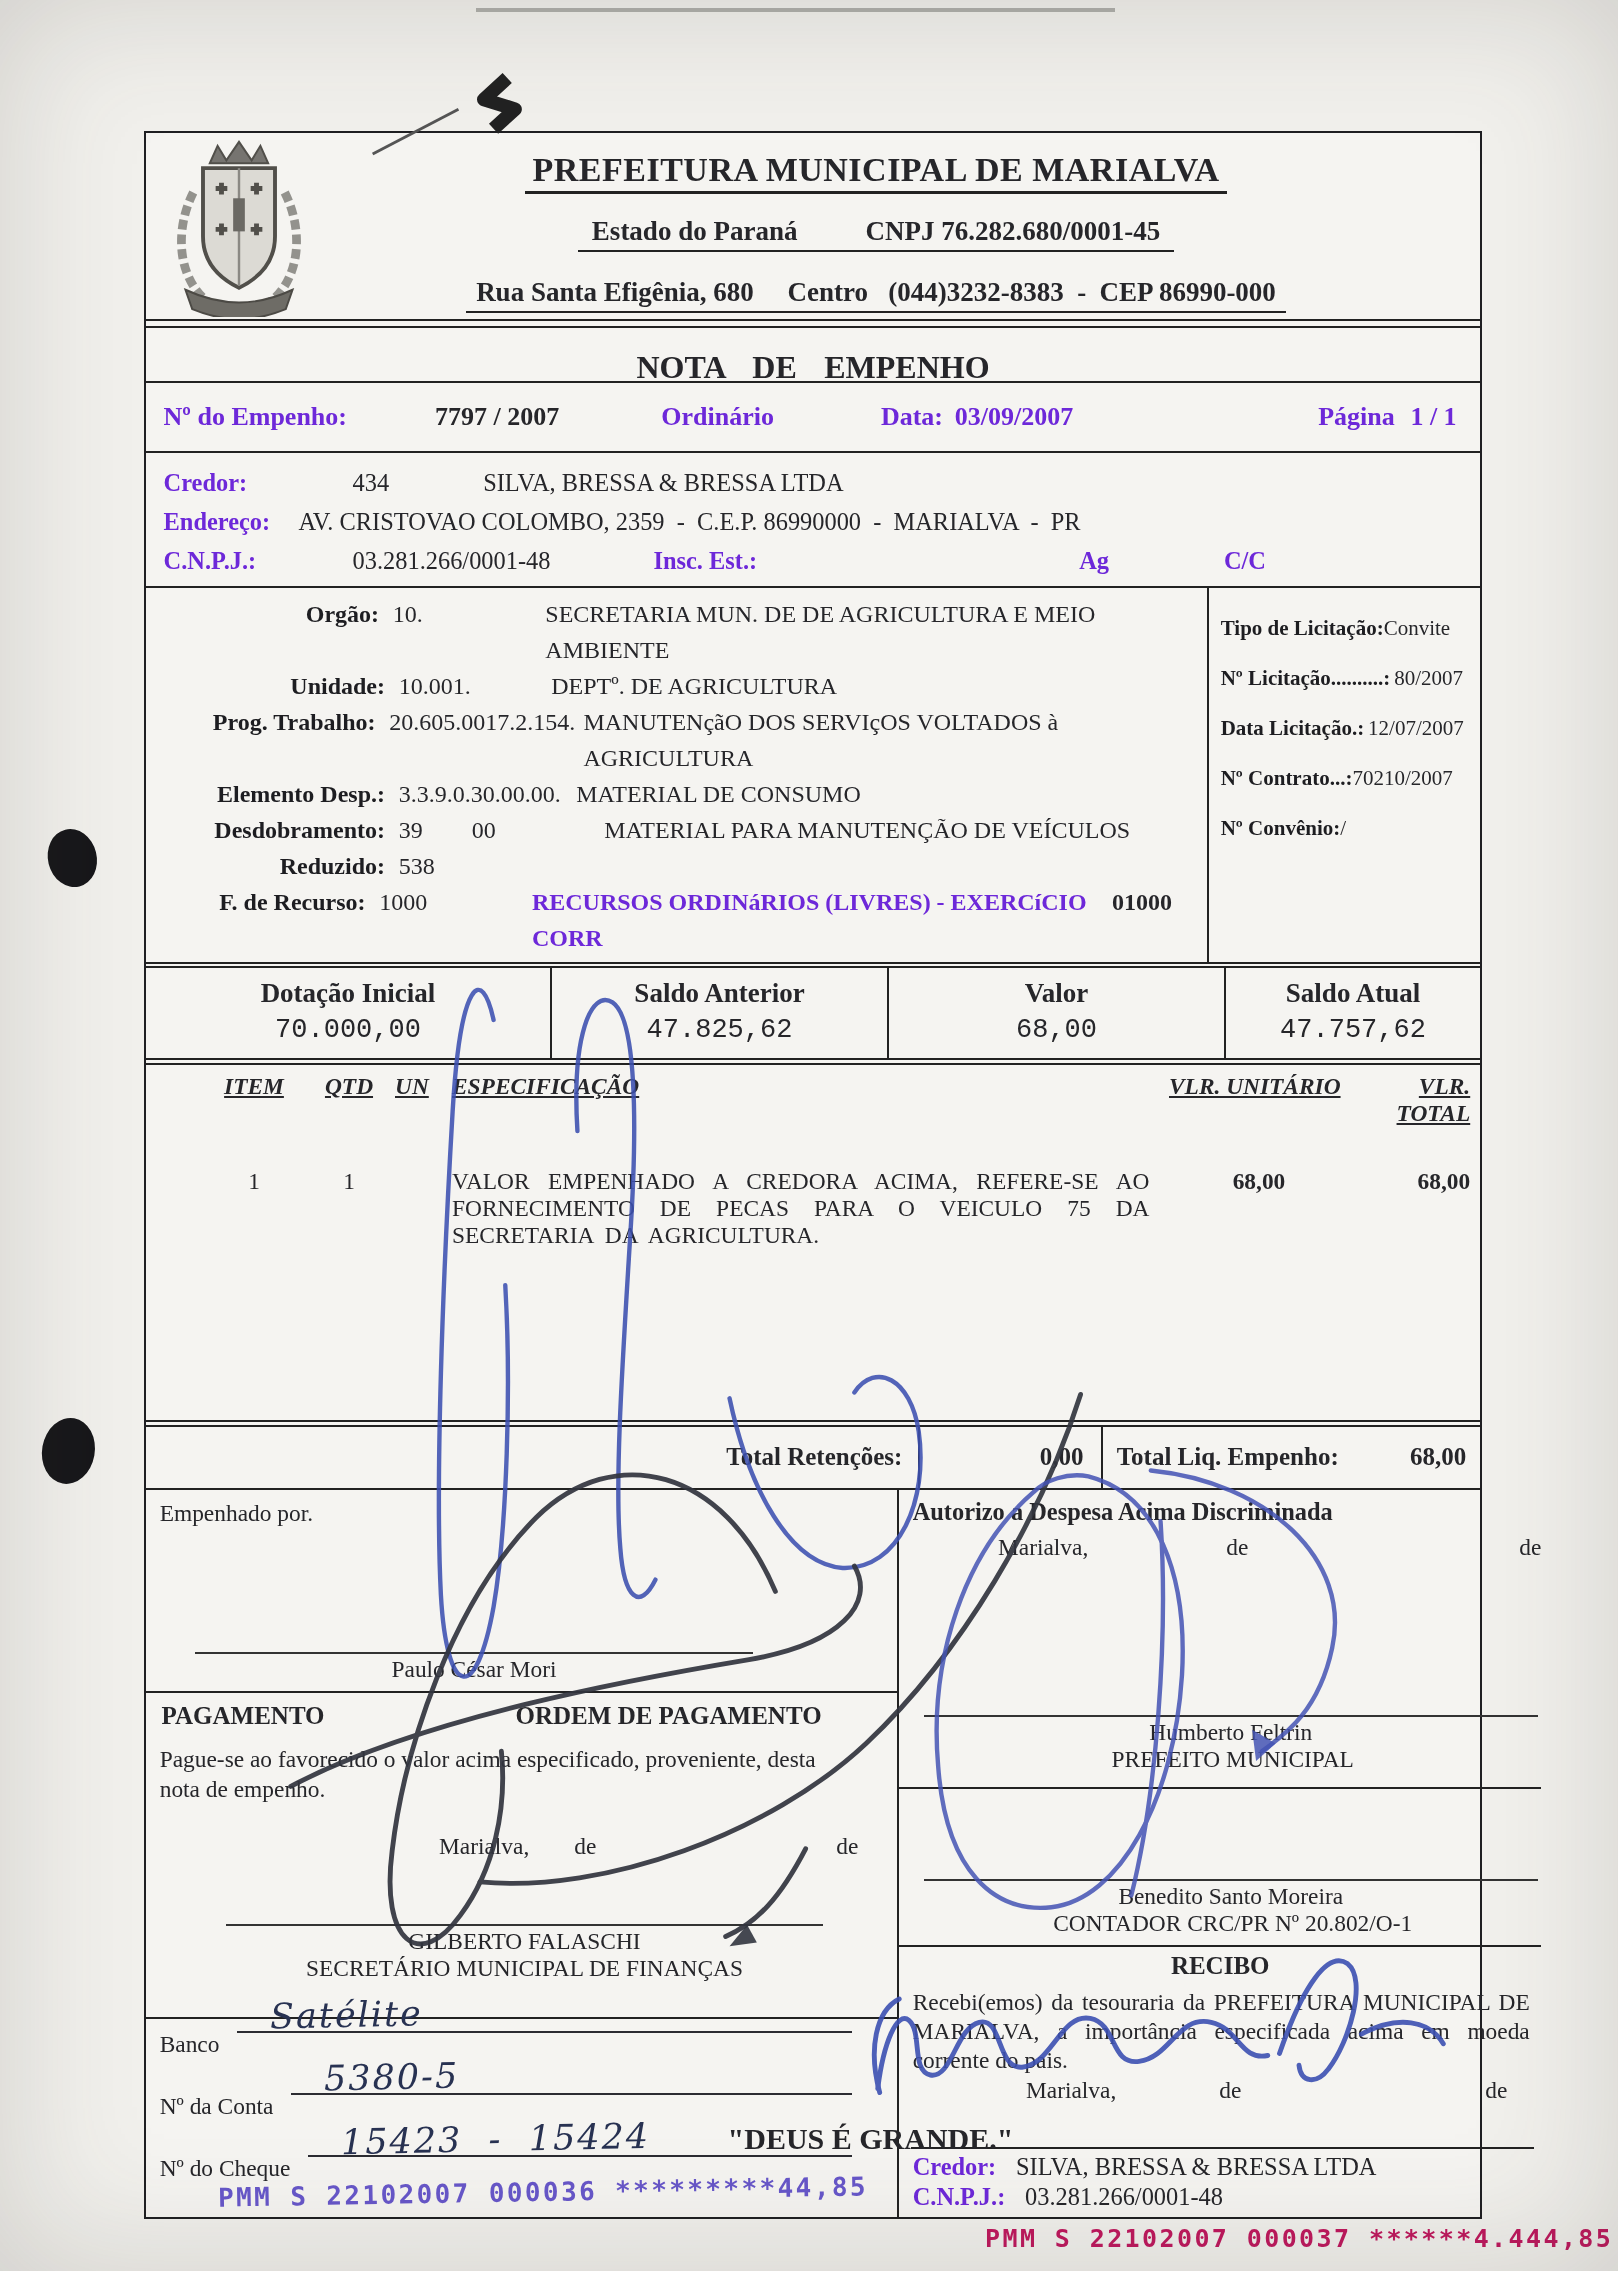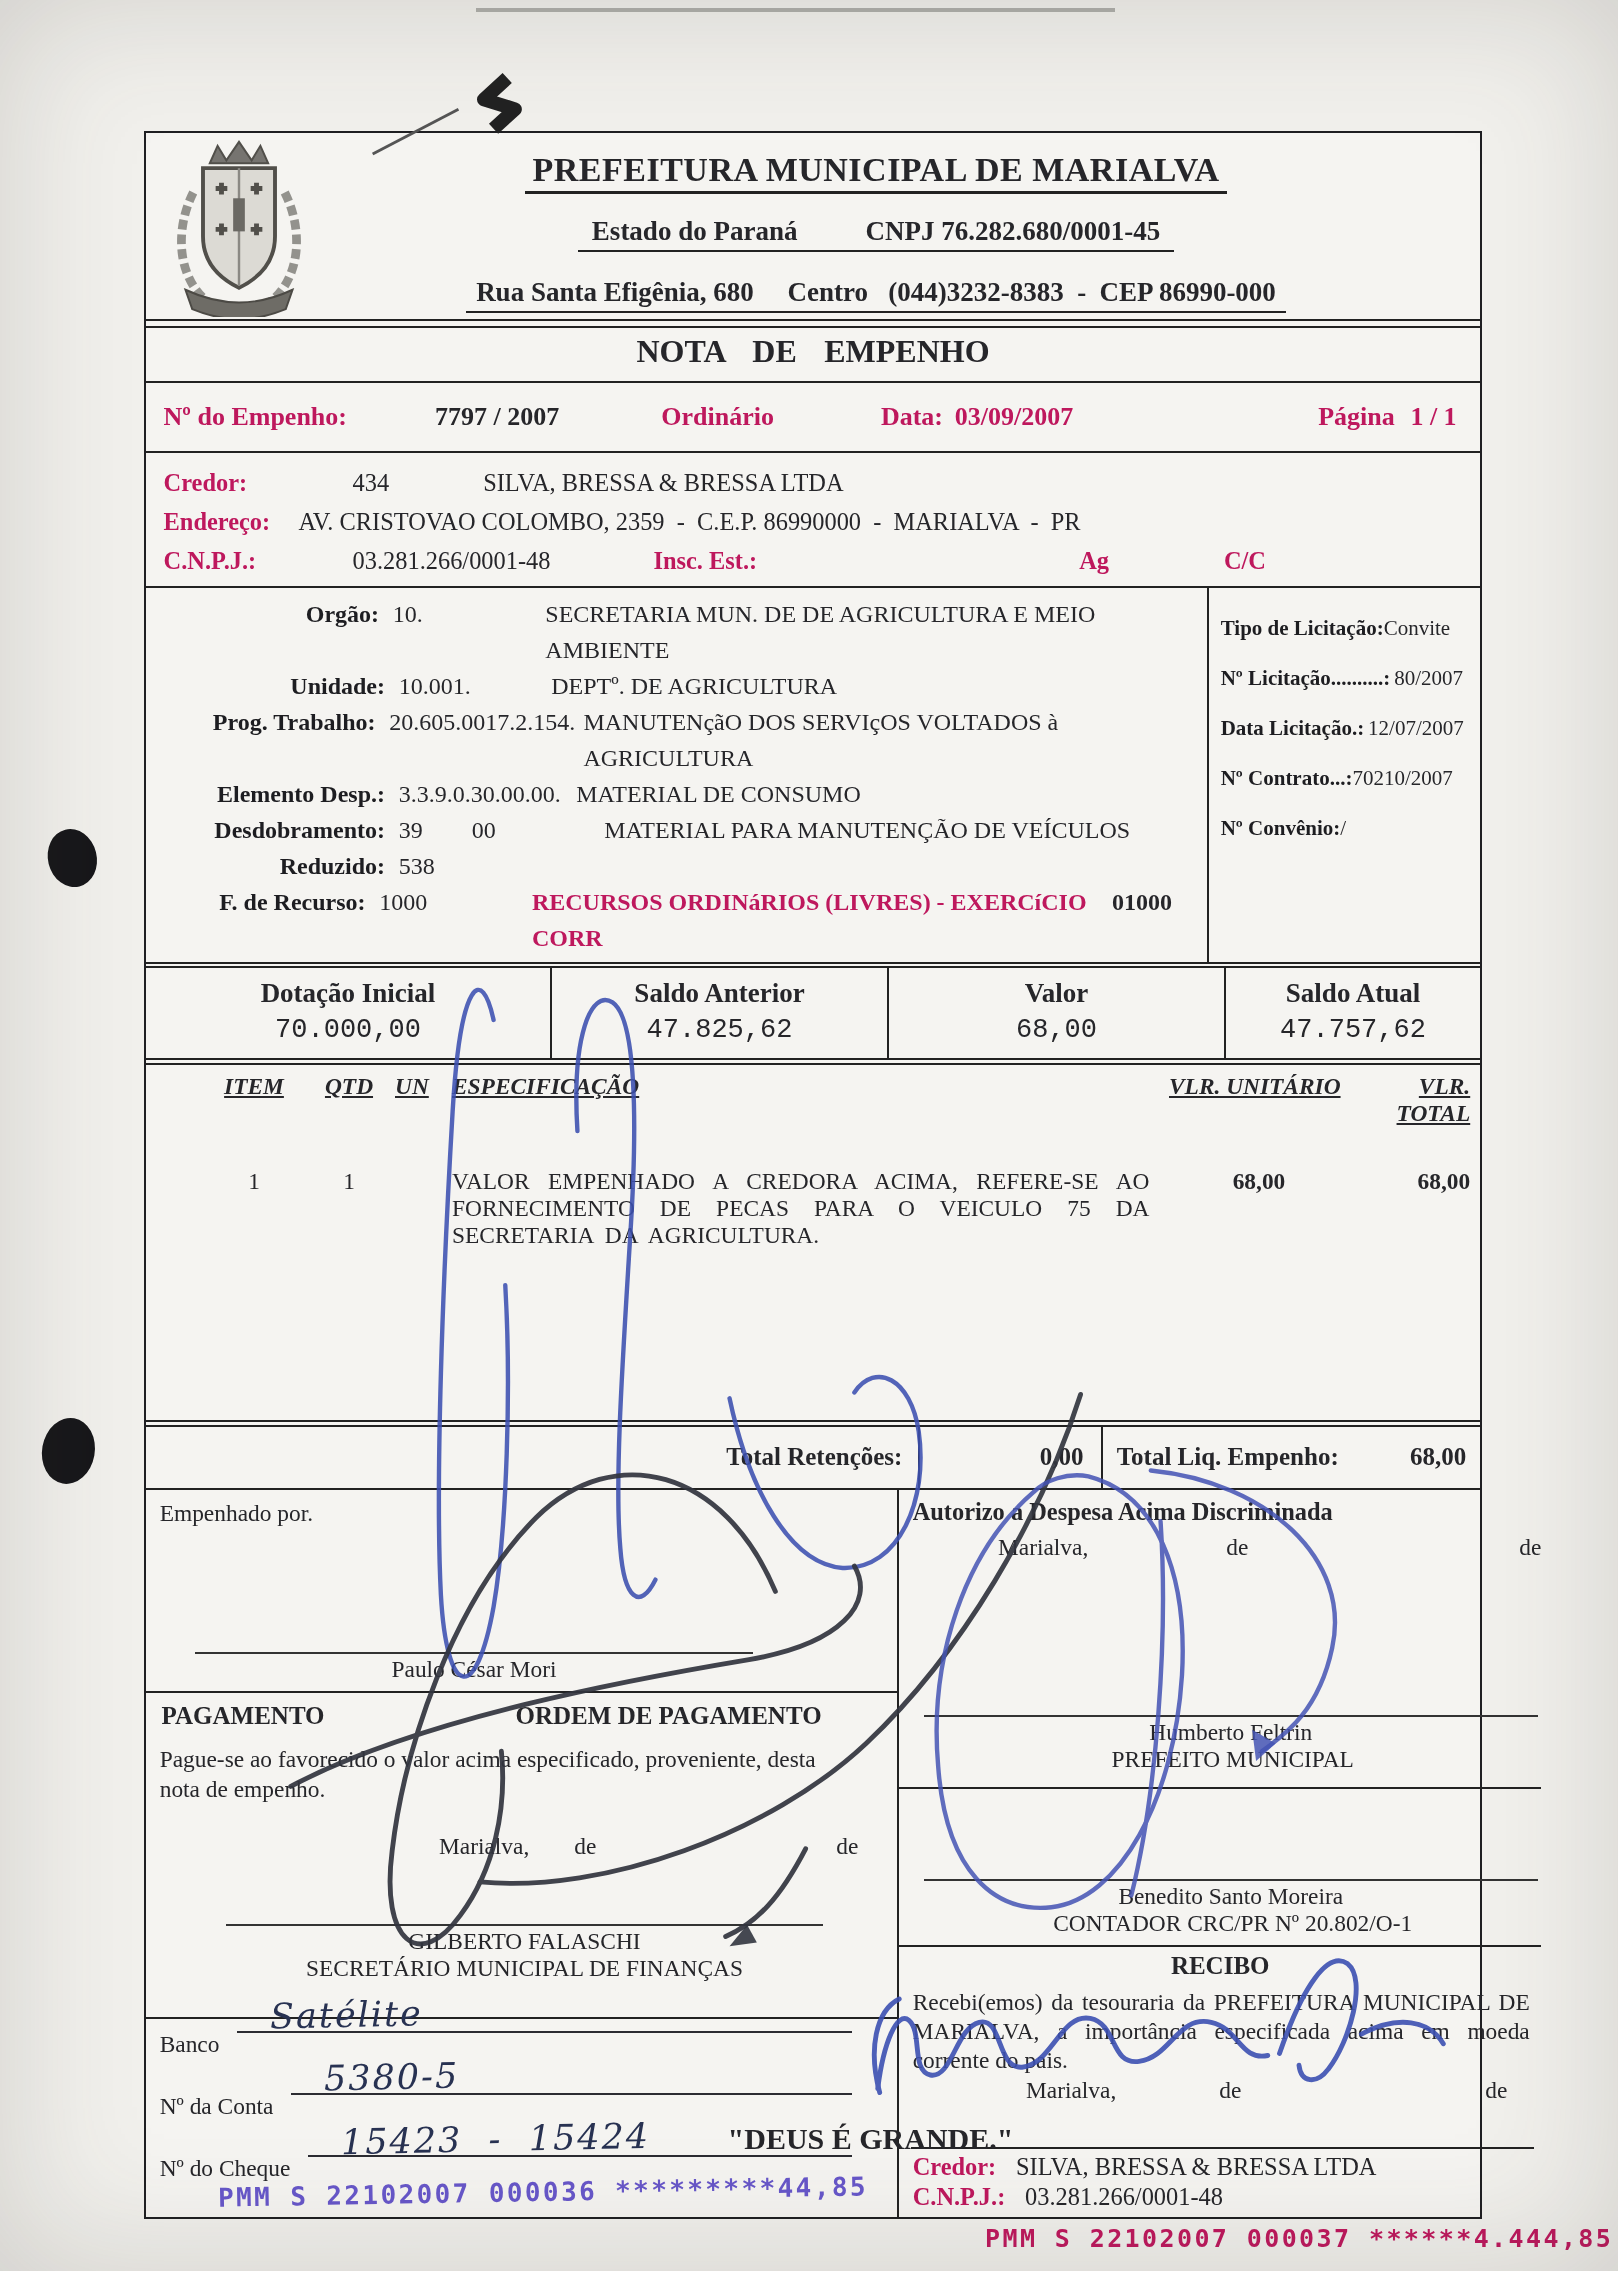--- a/index.html
+++ b/index.html
@@ -12,33 +12,33 @@
     overflow:hidden;
   }
   .edge-shade { position:absolute; inset:0; box-shadow: inset 0 0 137px rgba(60,58,52,.18); pointer-events:none; z-index:8; }
   .top-edge-line { position:absolute; left:476px; top:7.8px; width:639px; height:3.9px; background:#7a7a76; opacity:.55; }
 
   .form {
     position:absolute; left:144px; top:131px; width:1338px;
     border:2.9px solid #1f1f22;
     background:rgba(255,255,255,.28);
   }
-  .b { font-weight:bold; color:#be185d; }
+  .b { font-weight:bold; color:#6d28d9; }
   .dbl { height:6.8px; border-top:2px solid #222; border-bottom:2px solid #222; }
 
   
   .hdr { display:flex; height:188px; border-bottom:2.9px solid #222; }
   .crest { width:185px; display:flex; align-items:center; justify-content:center; }
   .hdr-lines { flex:1; display:flex; flex-direction:column; align-items:center; padding-right:59px; }
   .h1 { margin-top:17.6px; font-size:34px; font-weight:bold; letter-spacing:0.5px; border-bottom:3.9px solid #222; padding:0 7.8px 2.9px; }
   .h2 { margin-top:21.5px; display:flex; gap:68px; font-size:27px; font-weight:bold; border-bottom:2.9px solid #222; padding:0 13.7px 2.9px; }
   .h3 { margin-top:25px; font-size:27px; font-weight:bold; border-bottom:2.9px solid #222; padding:0 9.8px 2.9px; white-space:pre-wrap; }
 
   .titlebar { height:57px; border-bottom:2.9px solid #222; margin-top:4.9px; border-top:2px solid #222;
-              text-align:center; font-size:32px; font-weight:bold; word-spacing:19.5px; padding-top:5px; }
+              text-align:center; font-size:32px; font-weight:bold; word-spacing:19.5px; padding-top:21px; }
 
   .emp-row { height:70px; border-bottom:2px solid #222; display:flex; align-items:center; font-size:26px; padding:0 23.4px 0 17.6px; }
   .emp-num { margin-left:88px; font-weight:bold; }
   .emp-tipo { margin-left:102px; }
   .emp-data-label { margin-left:107px; }
   .emp-data { margin-left:11.7px; }
   .emp-pag { margin-left:auto; display:flex; gap:15.6px; }
 
   
   .credor { height:135px; border-bottom:2.9px solid #222; padding:9.8px 17.6px 0; font-size:24.4px; }

